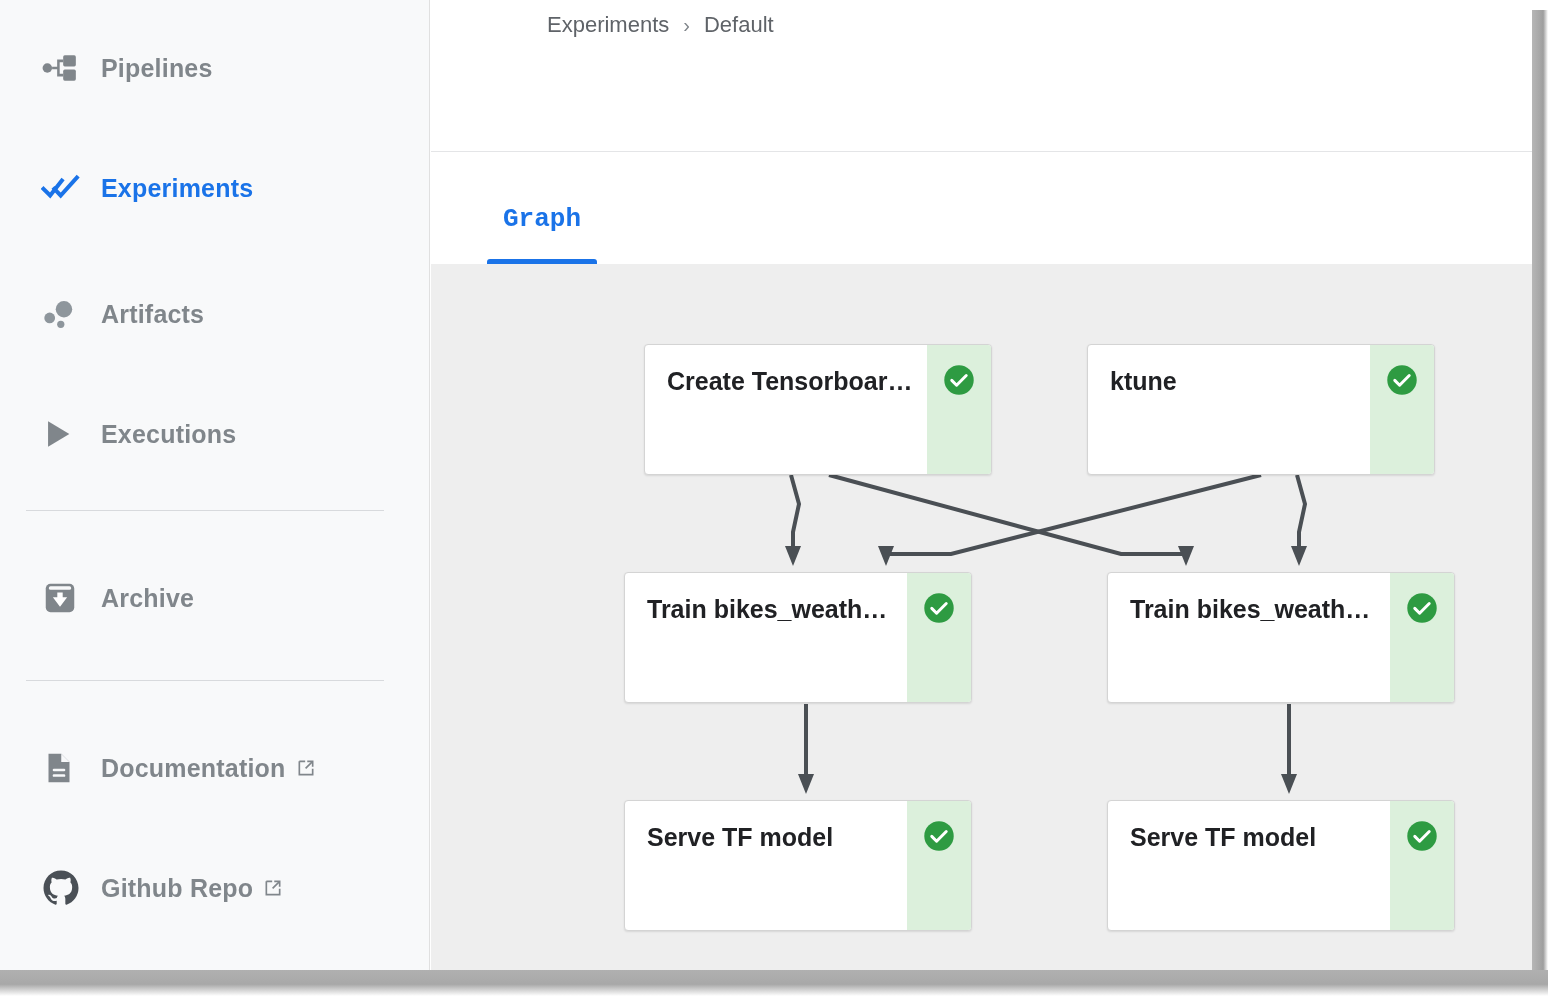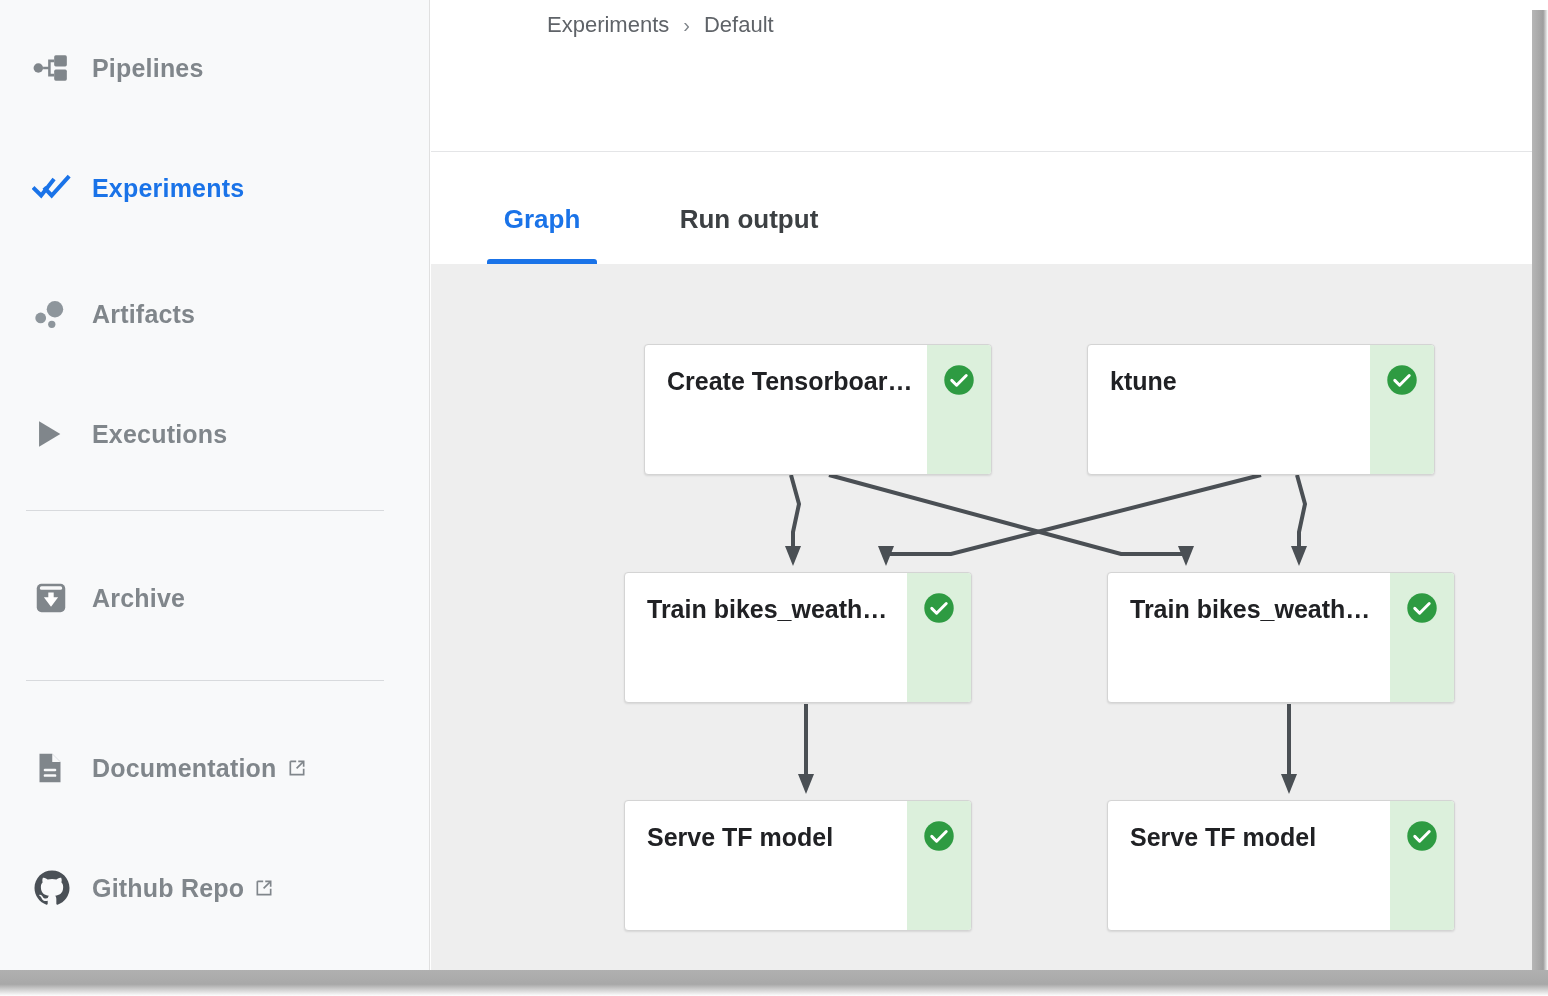--- a/index.html
+++ b/index.html
@@ -24,21 +24,21 @@
     position: absolute;
     left: 0; top: 0;
     width: 430px;
     height: 970px;
     background: #f8f9fa;
     border-right: 1px solid #e0e0e0;
   }
 
   .nav-item {
     position: absolute;
-    left: 4px;
+    left: 13px;
     width: 430px;
     height: 60px;
     display: flex;
     align-items: center;
     cursor: pointer;
   }
   .nav-icon {
     width: 60px;
     margin-left: 28px;
     display: flex;
@@ -114,20 +114,21 @@
     width: 1108px; height: 1px;
     background: #e4e5e7;
   }
 
   
   .tabs {
     position: absolute;
     left: 0; top: 152px;
     width: 1108px; height: 112px;
     background: #fff;
+    font-family: Liberation Mono, monospace;
   }
   .tab {
     position: absolute;
     bottom: 0;
     height: 78px;
     display: flex;
     align-items: flex-start;
     justify-content: center;
     padding-top: 18px;
     font-size: 26px;
@@ -317,23 +318,20 @@
     </div>
 
 
     <div class="head-rule"></div>
 
     <div class="tabs">
       <div class="tab active" style="left:56px; width:110px">
         <span>Graph</span>
         <span class="underline"></span>
       </div>
-      <div class="tab" style="left:218px; width:200px">
-        <span>Run output</span>
-      </div>
     </div>
 
     <div class="canvas">
 
       <svg class="canvas-svg" width="1108" height="706">
         <defs>
           <marker id="ah" viewBox="0 0 10 10" refX="5" refY="5" markerWidth="5" markerHeight="5" orient="auto-start-reverse">
             <path d="M 0 1 L 10 5 L 0 9 z" fill="#4a4f54"></path>
           </marker>
         </defs>

